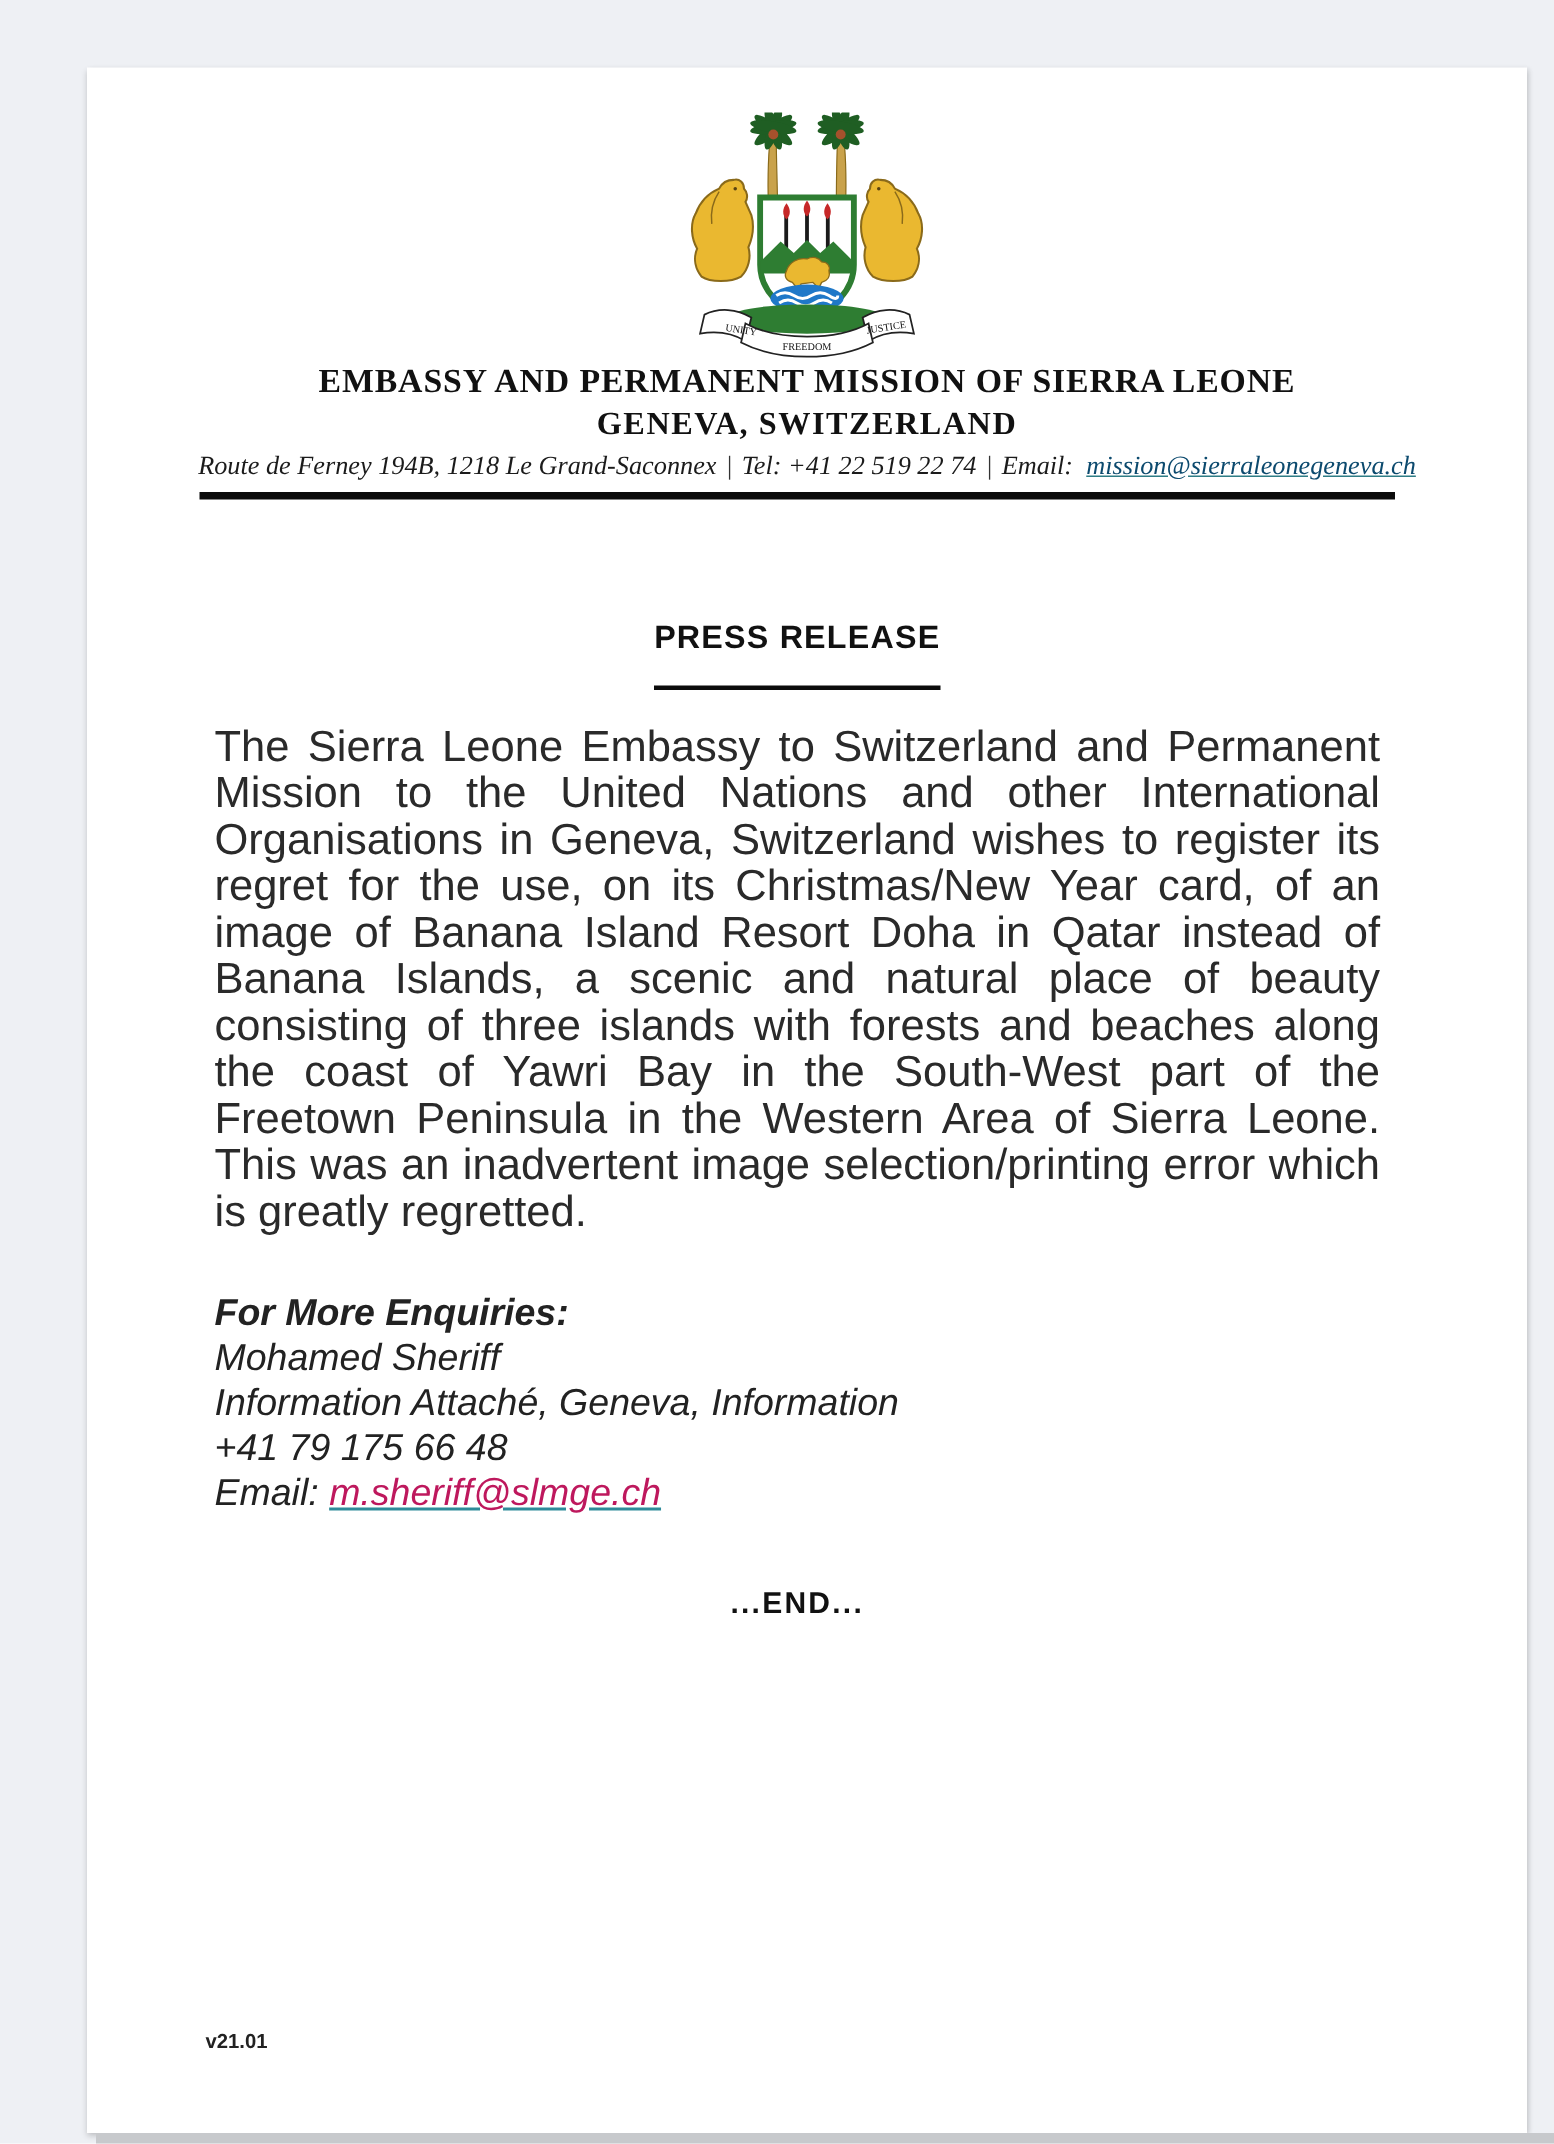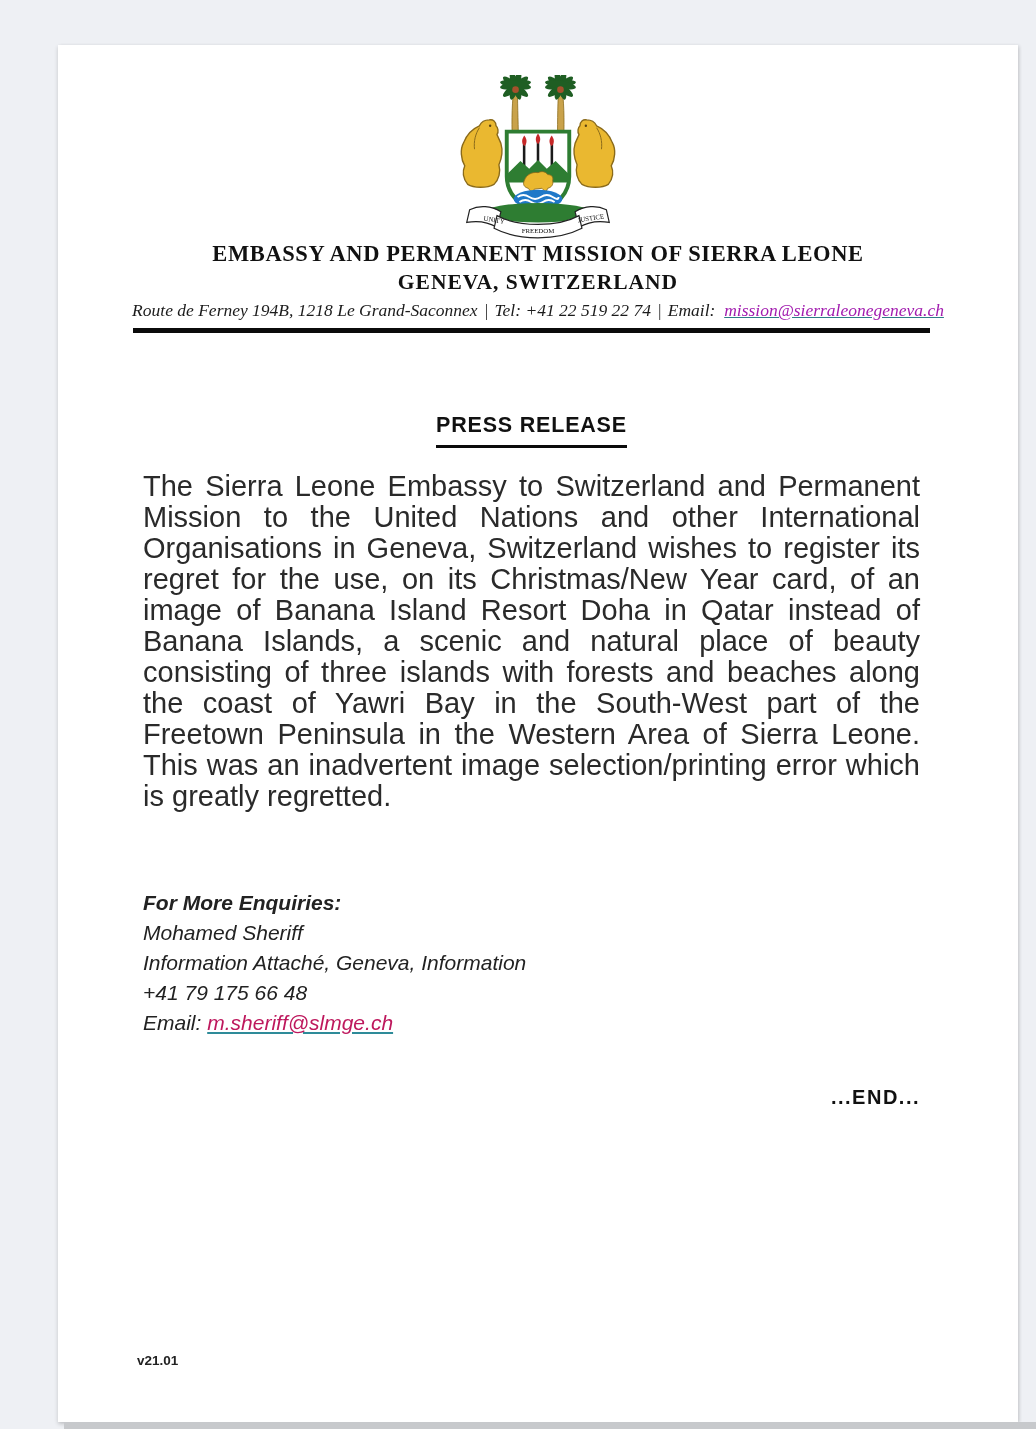--- a/index.html
+++ b/index.html
@@ -45,73 +45,73 @@
     text-align:center;
     font-family:"Liberation Serif", serif;
     font-style:italic;
     font-size:17.5px;
     color:#1b1b1b;
     margin-top:5px;
     white-space:nowrap;
   }
   .contact-line .sep{margin:0 6px;color:#333;}
   a.header-email{
-    color:#a21caf;
+    color:#0c4a6e;
     text-decoration:underline;
     text-decoration-color:#2e7d86;
     cursor:pointer;
   }
   .header-rule{
     height:5px;
     background:#0b0b0b;
     margin:7px -10px 0 -10px;
   }
   
   .title-row{text-align:center;margin-top:80px;}
   .press-title{
     display:inline-block;
     font-size:21.5px;
     font-weight:bold;
     letter-spacing:.8px;
     color:#111;
     border-bottom:3.5px solid #0b0b0b;
-    padding-bottom:7px;
+    padding-bottom:19px;
   }
   
   .date-line{
     margin-top:56px;
     font-size:21.5px;
     font-weight:bold;
     color:#161616;
   }
   .body-par{
     margin-top:23px;
     font-size:29px;
     line-height:31px;
     text-align:justify;
     color:#2a2a2a;
   }
   
   .enquiries{
-    margin-top:76px;
+    margin-top:36px;
     font-style:italic;
-    font-size:21px;
+    font-size:25px;
     line-height:30px;
     color:#222;
   }
   .enquiries .heading{font-weight:bold;}
   a.contact-email{
     color:#be185d;
     text-decoration:underline;
     text-decoration-color:#2e8b99;
     cursor:pointer;
     text-align:center;
   }
   
-  .end-row{text-align:right;margin-top:48px;}
+  .end-row{text-align:center;margin-top:48px;}
   .end-marker{
     font-size:20px;
     font-weight:bold;
     letter-spacing:1.5px;
     color:#111;
   }
   .version{
     position:absolute;
     left:79px;top:1308px;
     font-size:13.5px;

